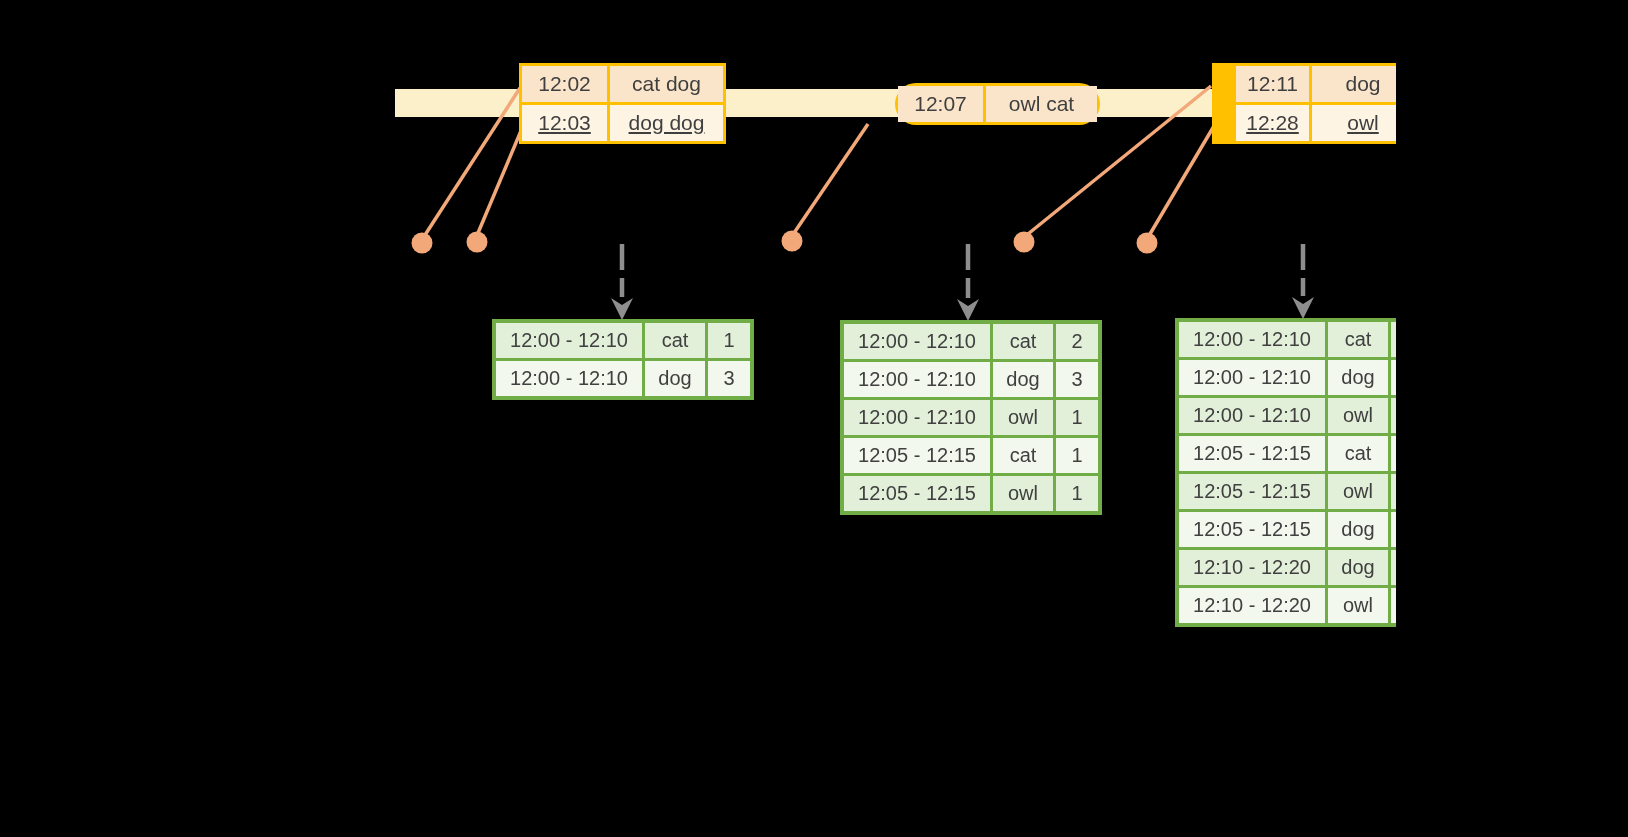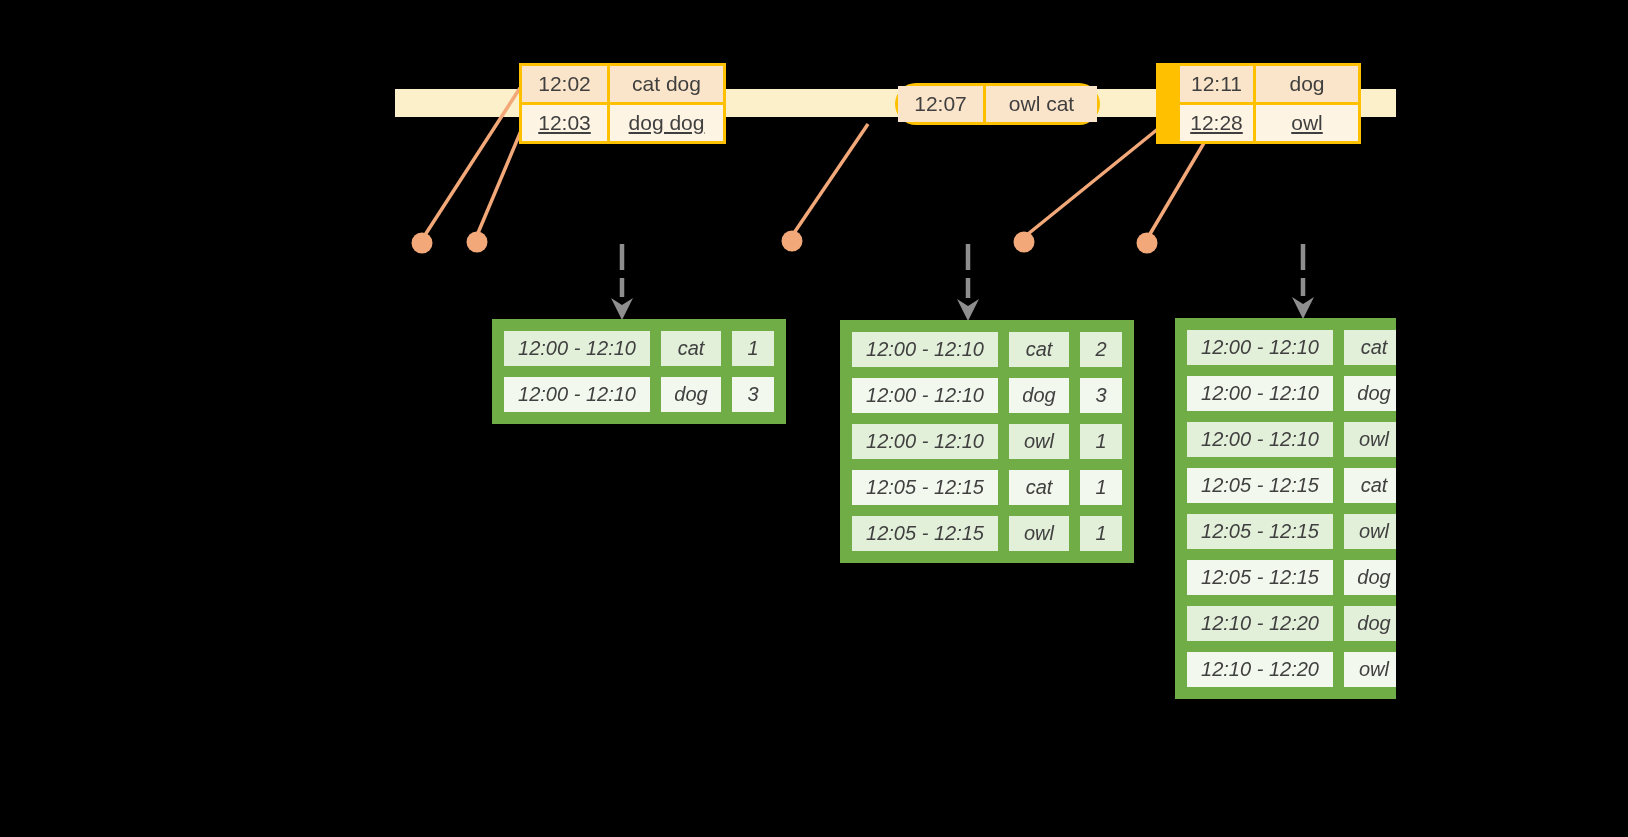--- a/index.html
+++ b/index.html
@@ -40,24 +40,23 @@
   }
   .ebox .peach { background: var(--event-row-peach); }
   .ebox .cream { background: var(--event-row-cream); text-decoration: underline; }
 
   
   .gtable {
     position: absolute;
     z-index: 2;
     display: grid;
     grid-template-columns: 146px 60px 42px;
-    gap: 11px;
-    padding: 12px;
+    gap: 3px;
+    padding: 4px;
     background: var(--table-border);
-    font-style: italic;
   }
   .gtable .cell {
     height: 35px;
     display: flex;
     align-items: center;
     justify-content: center;
     font-size: 20px;
     color: var(--table-text);
     white-space: nowrap;
   }
@@ -103,21 +102,21 @@
   <div class="ebox" style="left:519px; top:63px; grid-template-columns:85px 113px;">
       <div class="cell peach">12:02</div>
       <div class="cell peach">cat dog</div>
       <div class="cell cream">12:03</div>
       <div class="cell cream">dog dog</div>
     </div>
   <div class="ebox" style="left:895px; top:83px; grid-template-columns:85px 111px;border-radius:21px;">
       <div class="cell peach">12:07</div>
       <div class="cell peach">owl cat</div>
     </div>
-  <div class="ebox" style="left:1156px; top:63px; grid-template-columns:73px 102px;padding-left:24px;">
+  <div class="ebox" style="left:1212px; top:63px; grid-template-columns:73px 102px;padding-left:24px;">
       <div class="cell peach">12:11</div>
       <div class="cell peach">dog</div>
       <div class="cell cream">12:28</div>
       <div class="cell cream">owl</div>
     </div>
 
   <div class="gtable" style="left:492px; top:319px;">
       <div class="cell g-dark">12:00 - 12:10</div>
       <div class="cell g-dark">cat</div>
       <div class="cell g-dark">1</div>

